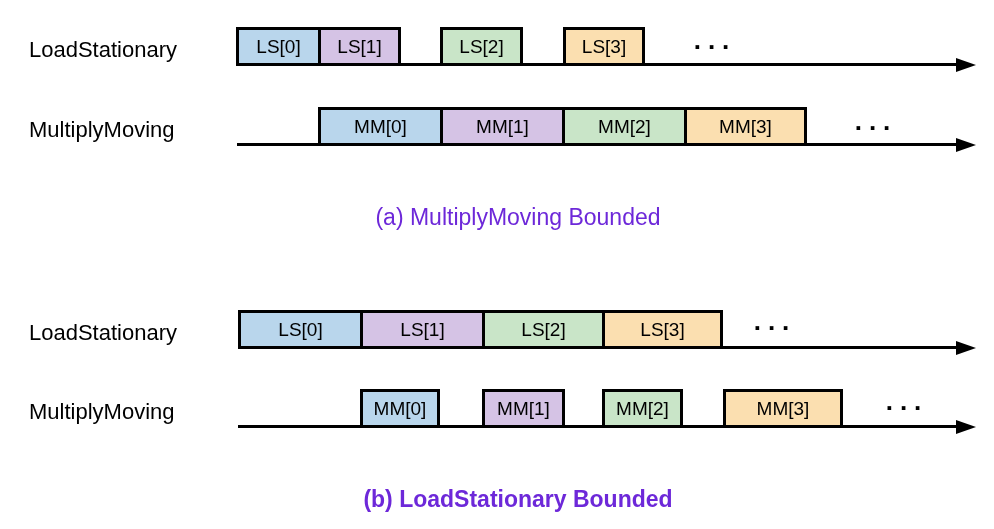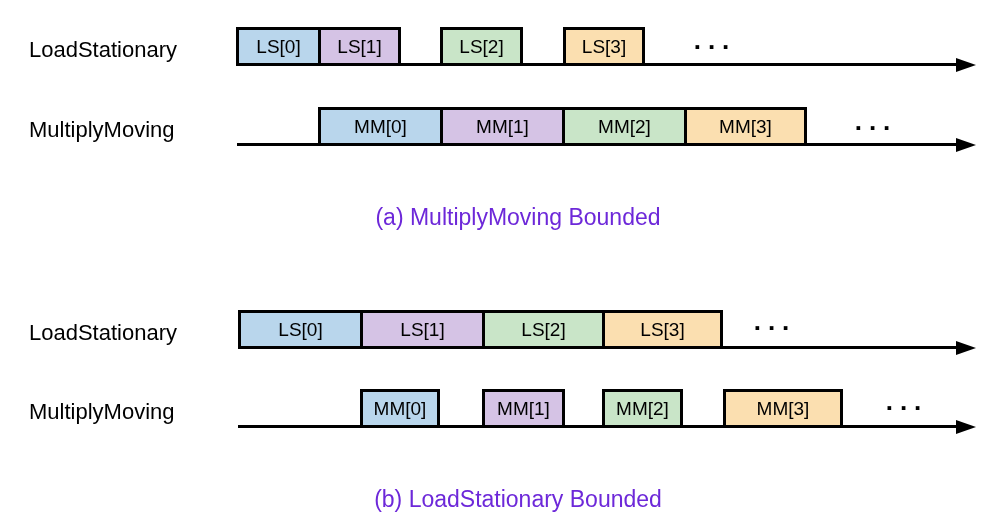--- a/index.html
+++ b/index.html
@@ -63,14 +63,14 @@
     <div class="task-box" style="left: 602px; top: 310px; width: 121px; background: rgb(251, 223, 176);">LS[3]</div>
     <div class="ellipsis" style="left: 743px; top: 308px;">...</div>
     <div class="row-label" style="left: 29px; top: 399px;">MultiplyMoving</div>
     <div class="timeline-line" style="left: 238px; top: 425px; width: 720px;"></div>
     <div class="arrowhead" style="left: 956px; top: 419.5px;"></div>
     <div class="task-box" style="left: 360px; top: 389px; width: 80px; background: rgb(185, 214, 236);">MM[0]</div>
     <div class="task-box" style="left: 482px; top: 389px; width: 83px; background: rgb(213, 195, 229);">MM[1]</div>
     <div class="task-box" style="left: 602px; top: 389px; width: 81px; background: rgb(201, 229, 200);">MM[2]</div>
     <div class="task-box" style="left: 723px; top: 389px; width: 120px; background: rgb(251, 223, 176);">MM[3]</div>
     <div class="ellipsis" style="left: 875px; top: 388px;">...</div>
-    <div class="caption" style="top: 486px;">(b) LoadStationary Bounded</div>
+    <div class="caption" style="top: 486px; font-weight: bold;">(b) LoadStationary Bounded</div>
   </div>
 
 </body></html>

